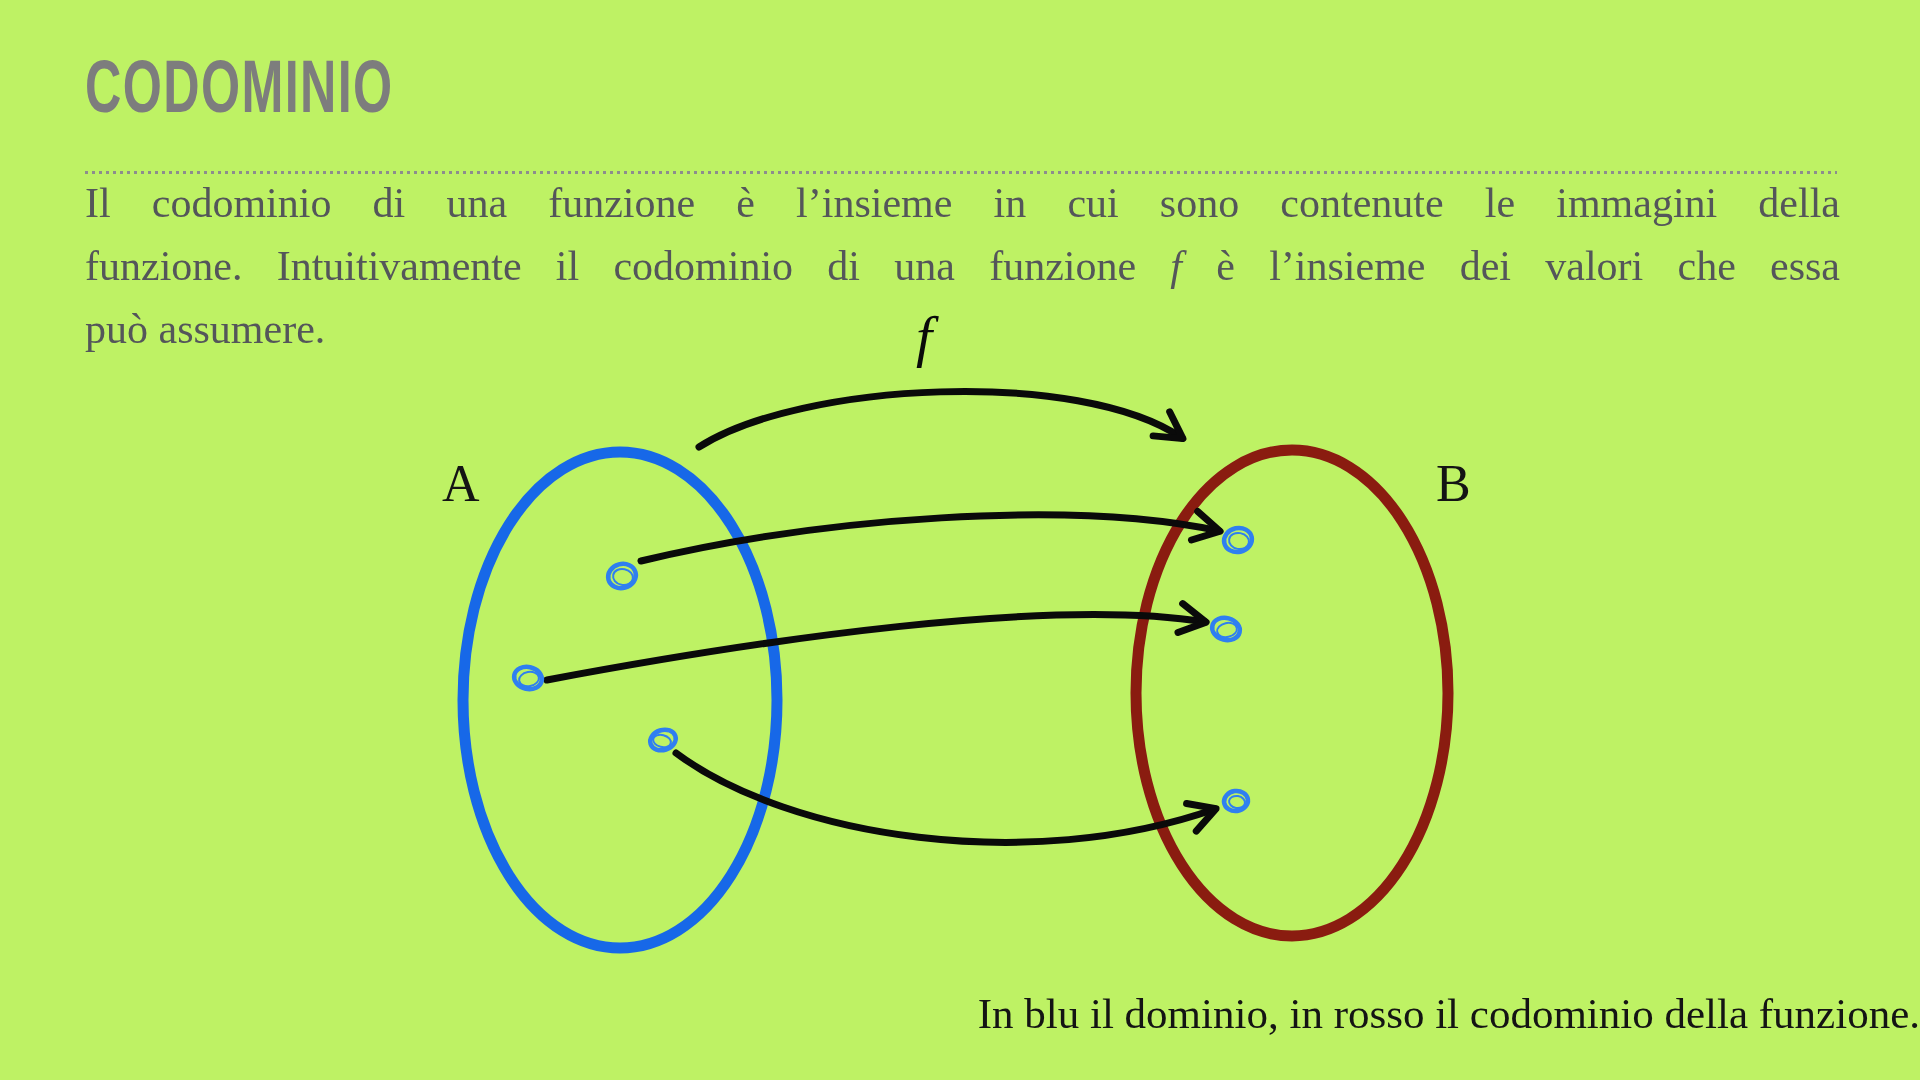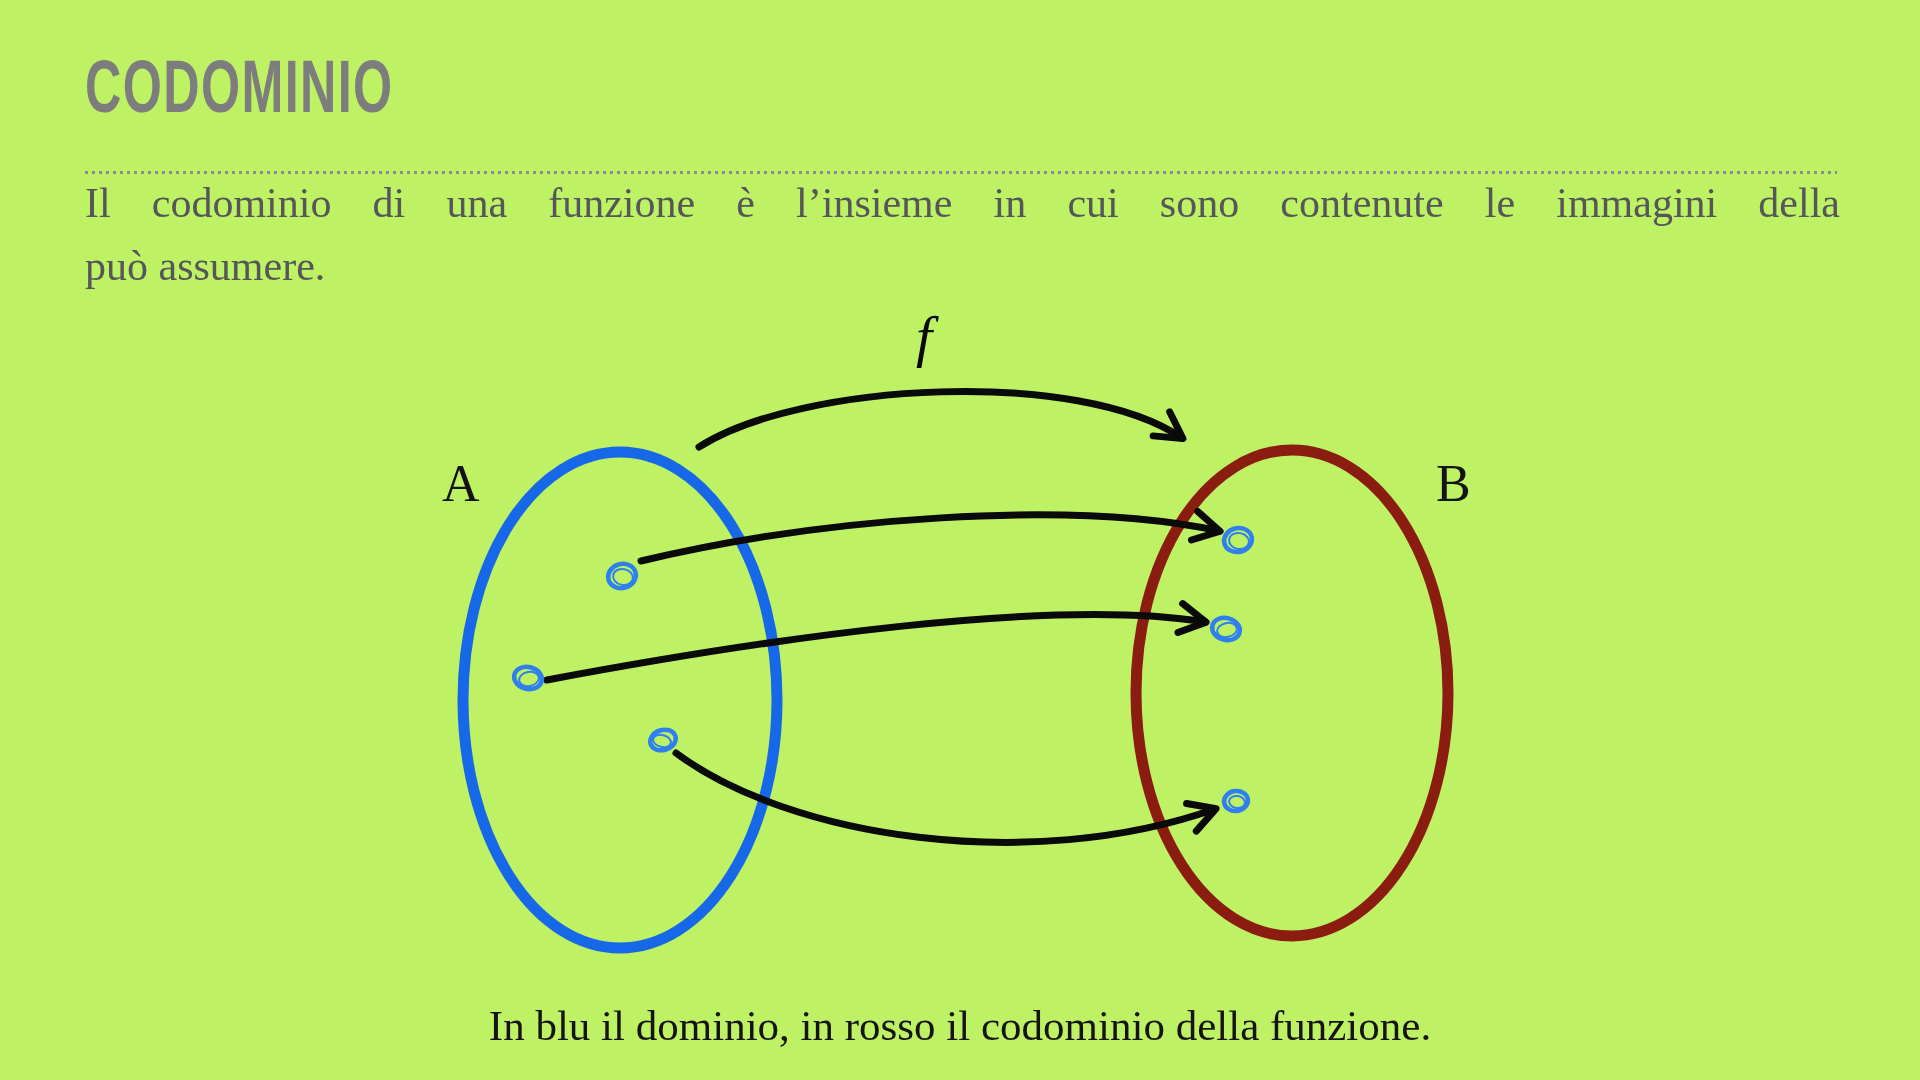--- a/index.html
+++ b/index.html
@@ -13,34 +13,35 @@
            background:repeating-linear-gradient(to right,#8d8d8d 0 3px,transparent 3px 7px);}
   .paragraph{position:absolute;left:85px;top:172px;width:1755px;
              font-size:42px;line-height:63px;color:#54565a;}
   .jline{text-align:justify;text-align-last:justify;}
   .lastline{text-align:left;}
   .fvar{font-style:italic;}
   .diagram-svg{position:absolute;left:0;top:0;width:1920px;height:1080px;}
   .setlabel{position:absolute;font-size:52px;line-height:1;color:#141414;}
   .flabel{position:absolute;left:916px;top:308px;font-size:58px;line-height:1;
           font-style:italic;color:#0a0a0a;}
-  .caption{position:absolute;left:0;top:988px;width:1920px;text-align:center;
-           font-size:43px;line-height:1.2;color:#141414;margin-top:12px;}
+  .caption{position:absolute;left:0;top:988px;width:1920px;text-align:right;
+           font-size:43px;line-height:1.2;color:#141414;}
 </style>
 </head>
 <body>
 
 <div class="page">
 
   <h1 class="title">CODOMINIO</h1>
 
   <div class="divider"></div>
 
   <div class="paragraph">
     <div class="jline">Il codominio di una funzione è l’insieme in cui sono contenute le immagini della</div>
+    <div class="jline"><span>funzione. Intuitivamente il codominio di una funzione</span> <span class="fvar">f</span> <span>è l’insieme dei valori che essa</span></div>
     <div class="lastline">può assumere.</div>
   </div>
 
   <svg class="diagram-svg" viewBox="0 0 1920 1080">
     <defs>
       <marker id="ah" viewBox="0 0 10 10" refX="8" refY="5" markerWidth="5.5" markerHeight="5.5" orient="auto">
         <path d="M1.5 1.2 L8.3 5 L1.5 8.8" fill="none" stroke="#0a0a0a" stroke-width="1.8" stroke-linecap="round" stroke-linejoin="round"></path>
       </marker>
     </defs>
 

